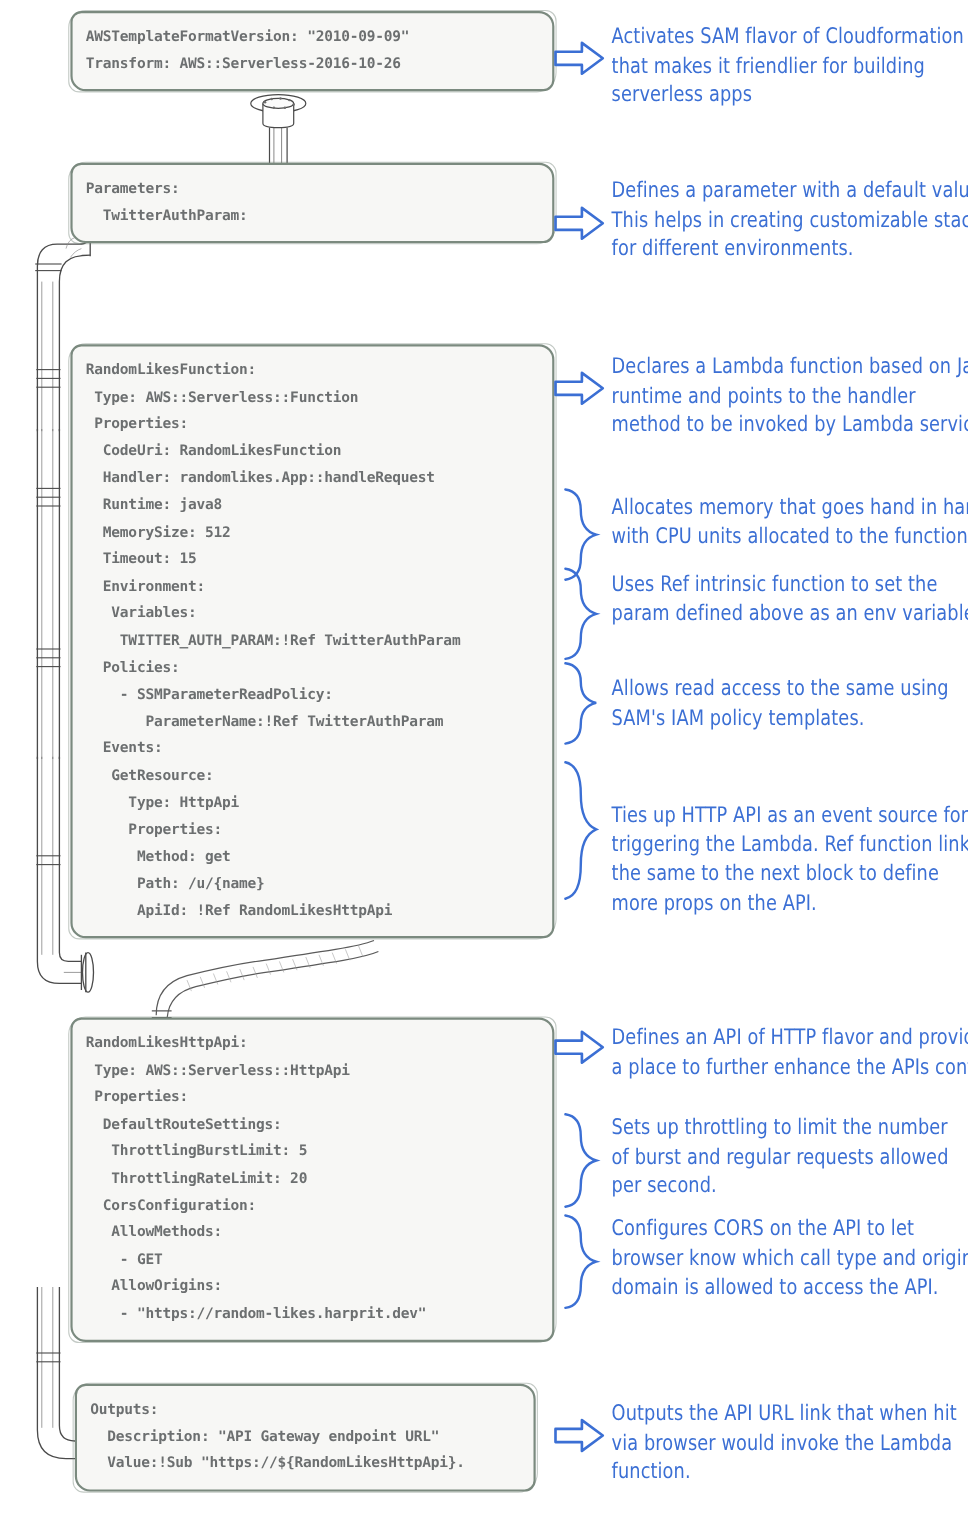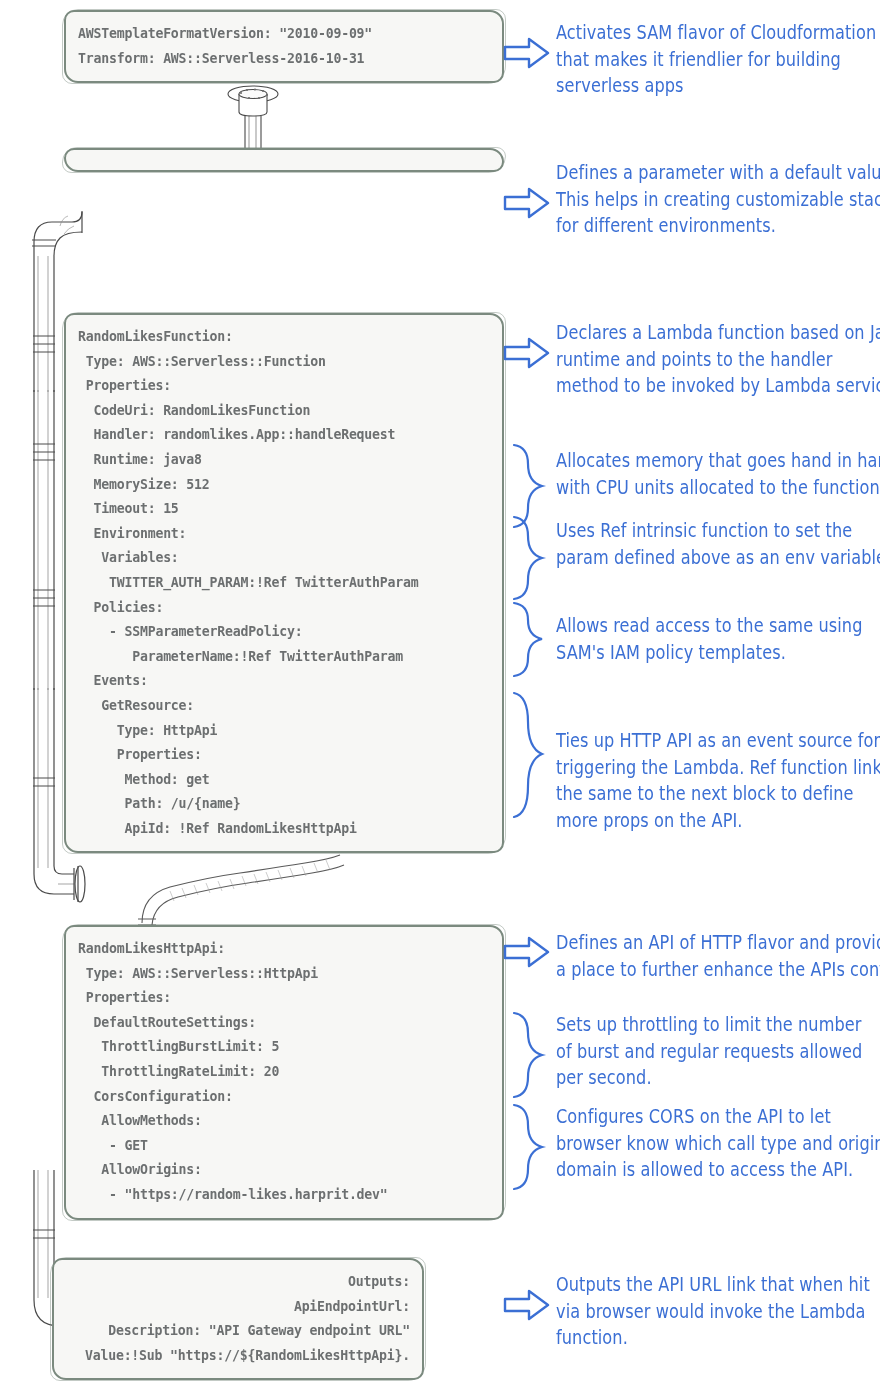--- a/index.html
+++ b/index.html
@@ -171,29 +171,29 @@
       </g>
       <g fill="none" stroke="#9a9a9a" stroke-width=".5">
         <path d="M40 46 L44 56 M52 43 L56 53 M64 40 L68 50 M76 38 L80 48
                  M88 36 L92 46 M100 34 L104 44 M112 31 L116 41 M124 29 L128 39
                  M136 27 L140 37 M148 25 L152 35 M160 23 L164 33 M172 21 L176 31
                  M184 18 L188 28 M196 15 L200 25"></path>
       </g>
     </svg>
   </div>
 
-  <div class="code-block" id="header-block" style="left:64px;top:10px;width:440px;"><span class="ln">AWSTemplateFormatVersion: "2010-09-09"</span><span class="ln">Transform: AWS::Serverless-2016-10-31</span></div>
-
-  <div class="code-block" id="parameters-block" style="left:64px;top:148px;width:440px;"></div>
+  <div class="code-block" id="header-block" style="left:64px;top:10px;width:440px;"><span class="ln">AWSTemplateFormatVersion: "2010-09-09"</span><span class="ln">Transform: AWS::Serverless-2016-10-26</span></div>
+
+  <div class="code-block" id="parameters-block" style="left:64px;top:148px;width:440px;"><span class="ln">Parameters:</span><span class="ln">  TwitterAuthParam:</span></div>
 
   <div class="code-block" id="function-block" style="left:64px;top:313px;width:440px;"><span class="ln">RandomLikesFunction:</span><span class="ln"> Type: AWS::Serverless::Function</span><span class="ln"> Properties:</span><span class="ln">  CodeUri: RandomLikesFunction</span><span class="ln">  Handler: randomlikes.App::handleRequest</span><span class="ln">  Runtime: java8</span><span class="ln">  MemorySize: 512</span><span class="ln">  Timeout: 15</span><span class="ln">  Environment:</span><span class="ln">   Variables:</span><span class="ln">    TWITTER_AUTH_PARAM:!Ref TwitterAuthParam</span><span class="ln">  Policies:</span><span class="ln">    - SSMParameterReadPolicy:</span><span class="ln">       ParameterName:!Ref TwitterAuthParam</span><span class="ln">  Events:</span><span class="ln">   GetResource:</span><span class="ln">     Type: HttpApi</span><span class="ln">     Properties:</span><span class="ln">      Method: get</span><span class="ln">      Path: /u/{name}</span><span class="ln">      ApiId: !Ref RandomLikesHttpApi</span></div>
 
   <div class="code-block" id="httpapi-block" style="left:64px;top:925px;width:440px;"><span class="ln">RandomLikesHttpApi:</span><span class="ln"> Type: AWS::Serverless::HttpApi</span><span class="ln"> Properties:</span><span class="ln">  DefaultRouteSettings:</span><span class="ln">   ThrottlingBurstLimit: 5</span><span class="ln">   ThrottlingRateLimit: 20</span><span class="ln">  CorsConfiguration:</span><span class="ln">   AllowMethods:</span><span class="ln">    - GET</span><span class="ln">   AllowOrigins:</span><span class="ln">    - "https://random-likes.harprit.dev"</span></div>
 
-  <div class="code-block" id="outputs-block" style="left:52px;top:1258px;width:372px;text-align:right;"><span class="ln">Outputs:</span><span class="ln"> ApiEndpointUrl:</span><span class="ln">  Description: "API Gateway endpoint URL"</span><span class="ln">  Value:!Sub "https://${RandomLikesHttpApi}.</span></div>
+  <div class="code-block" id="outputs-block" style="left:68px;top:1258px;width:419px;"><span class="ln">Outputs:</span><span class="ln">  Description: "API Gateway endpoint URL"</span><span class="ln">  Value:!Sub "https://${RandomLikesHttpApi}.</span></div>
 
   <div class="conn" style="left:503px;top:36px;">
     <svg width="48" height="34" viewBox="0 0 48 34">
       <path d="M2 11 L26 11 L26 3 L45 17 L26 31 L26 23 L2 23 Z" fill="none" stroke="#3b6fd4" stroke-width="2.4" stroke-linejoin="round"></path>
     </svg>
   </div>
 
   <div class="conn" style="left:503px;top:186px;">
     <svg width="48" height="34" viewBox="0 0 48 34">
       <path d="M2 11 L26 11 L26 3 L45 17 L26 31 L26 23 L2 23 Z" fill="none" stroke="#3b6fd4" stroke-width="2.4" stroke-linejoin="round"></path>

